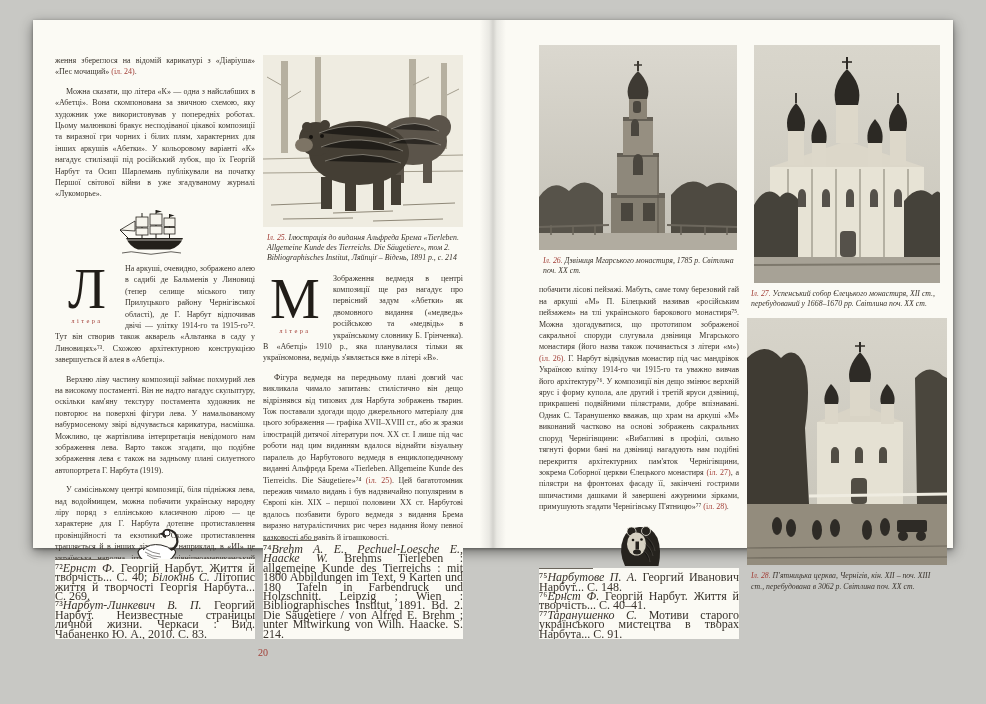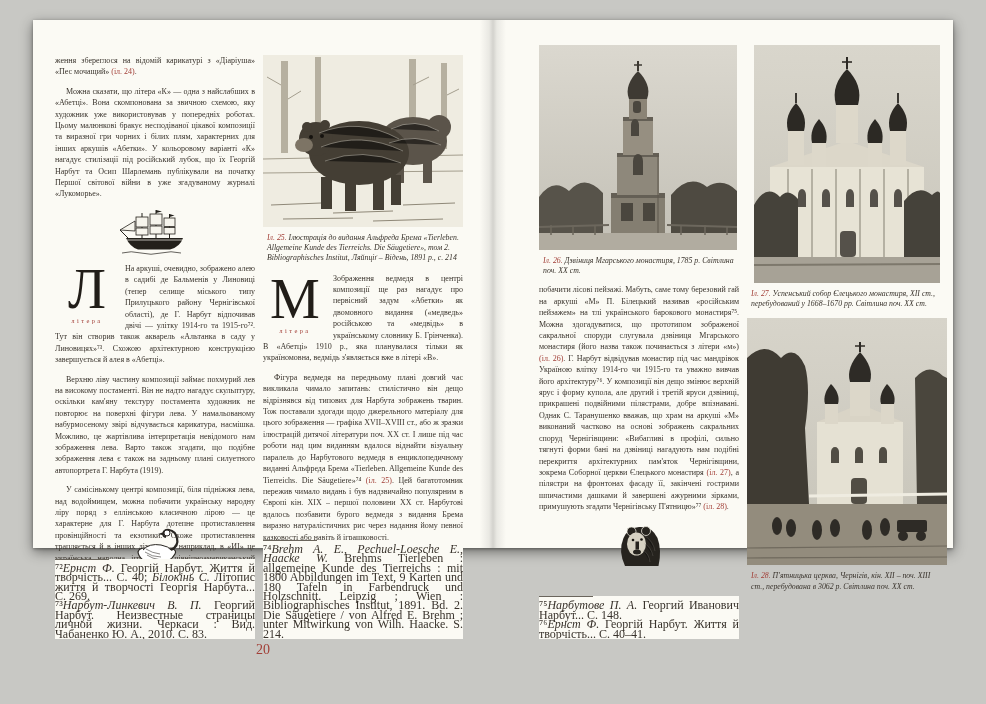--- a/index.html
+++ b/index.html
@@ -50,21 +50,21 @@
 
   .fig{margin:0;}
   .photo{overflow:hidden;}
   .photo svg{display:block;}
   .photo.center{margin:0 auto;}
   .caption{margin:6px 4px 0 4px;font-size:7.8px;line-height:10.2px;font-style:italic;
            text-align:left;}
   .fig.gap{margin-top:9px;}
 
   .pagenum{position:absolute;bottom:26px;left:0;width:100%;text-align:center;
-           color:var(--accent);font-size:14px;}
+           color:var(--accent);font-size:10px;}
   .page.right .pagenum{text-align:center;}
 </style>
 </head>
 <body>
 
 <div class="stage">
   <div class="spread">
 
     <div class="page left">
       <div class="cols">
@@ -269,20 +269,21 @@
                   <path d="M58,44 Q72,52 76,70"></path>
                   <path d="M56,58 Q68,66 70,82"></path>
               </g>
             </svg>
           </div>
 
           <div class="footnotes">
             <div class="fn-rule"></div>
             <p class="fn"><span>⁷⁵</span><span class="it">Нарбутове П. А.</span><span> Георгий Иванович Нарбут... С. 148.</span></p>
             <p class="fn"><span>⁷⁶</span><span class="it">Ернст Ф.</span><span> Георгій Нарбут. Життя й творчість... С. 40–41.</span></p>
+            <p class="fn"><span>⁷⁷</span><span class="it">Таранушенко С.</span><span> Мотиви старого українського мистецтва в творах Нарбута... С. 91.</span></p>
           </div>
         </div>
 
         <div class="col">
           <figure class="fig">
             <div class="photo center" style="width:186px;">
               <svg width="186" height="238" viewBox="0 0 186 238">
                 <defs>
                   <linearGradient id="sky27" x1="0" y1="0" x2="0" y2="1">
                     <stop offset="0" stop-color="#d9d6cc"></stop>

